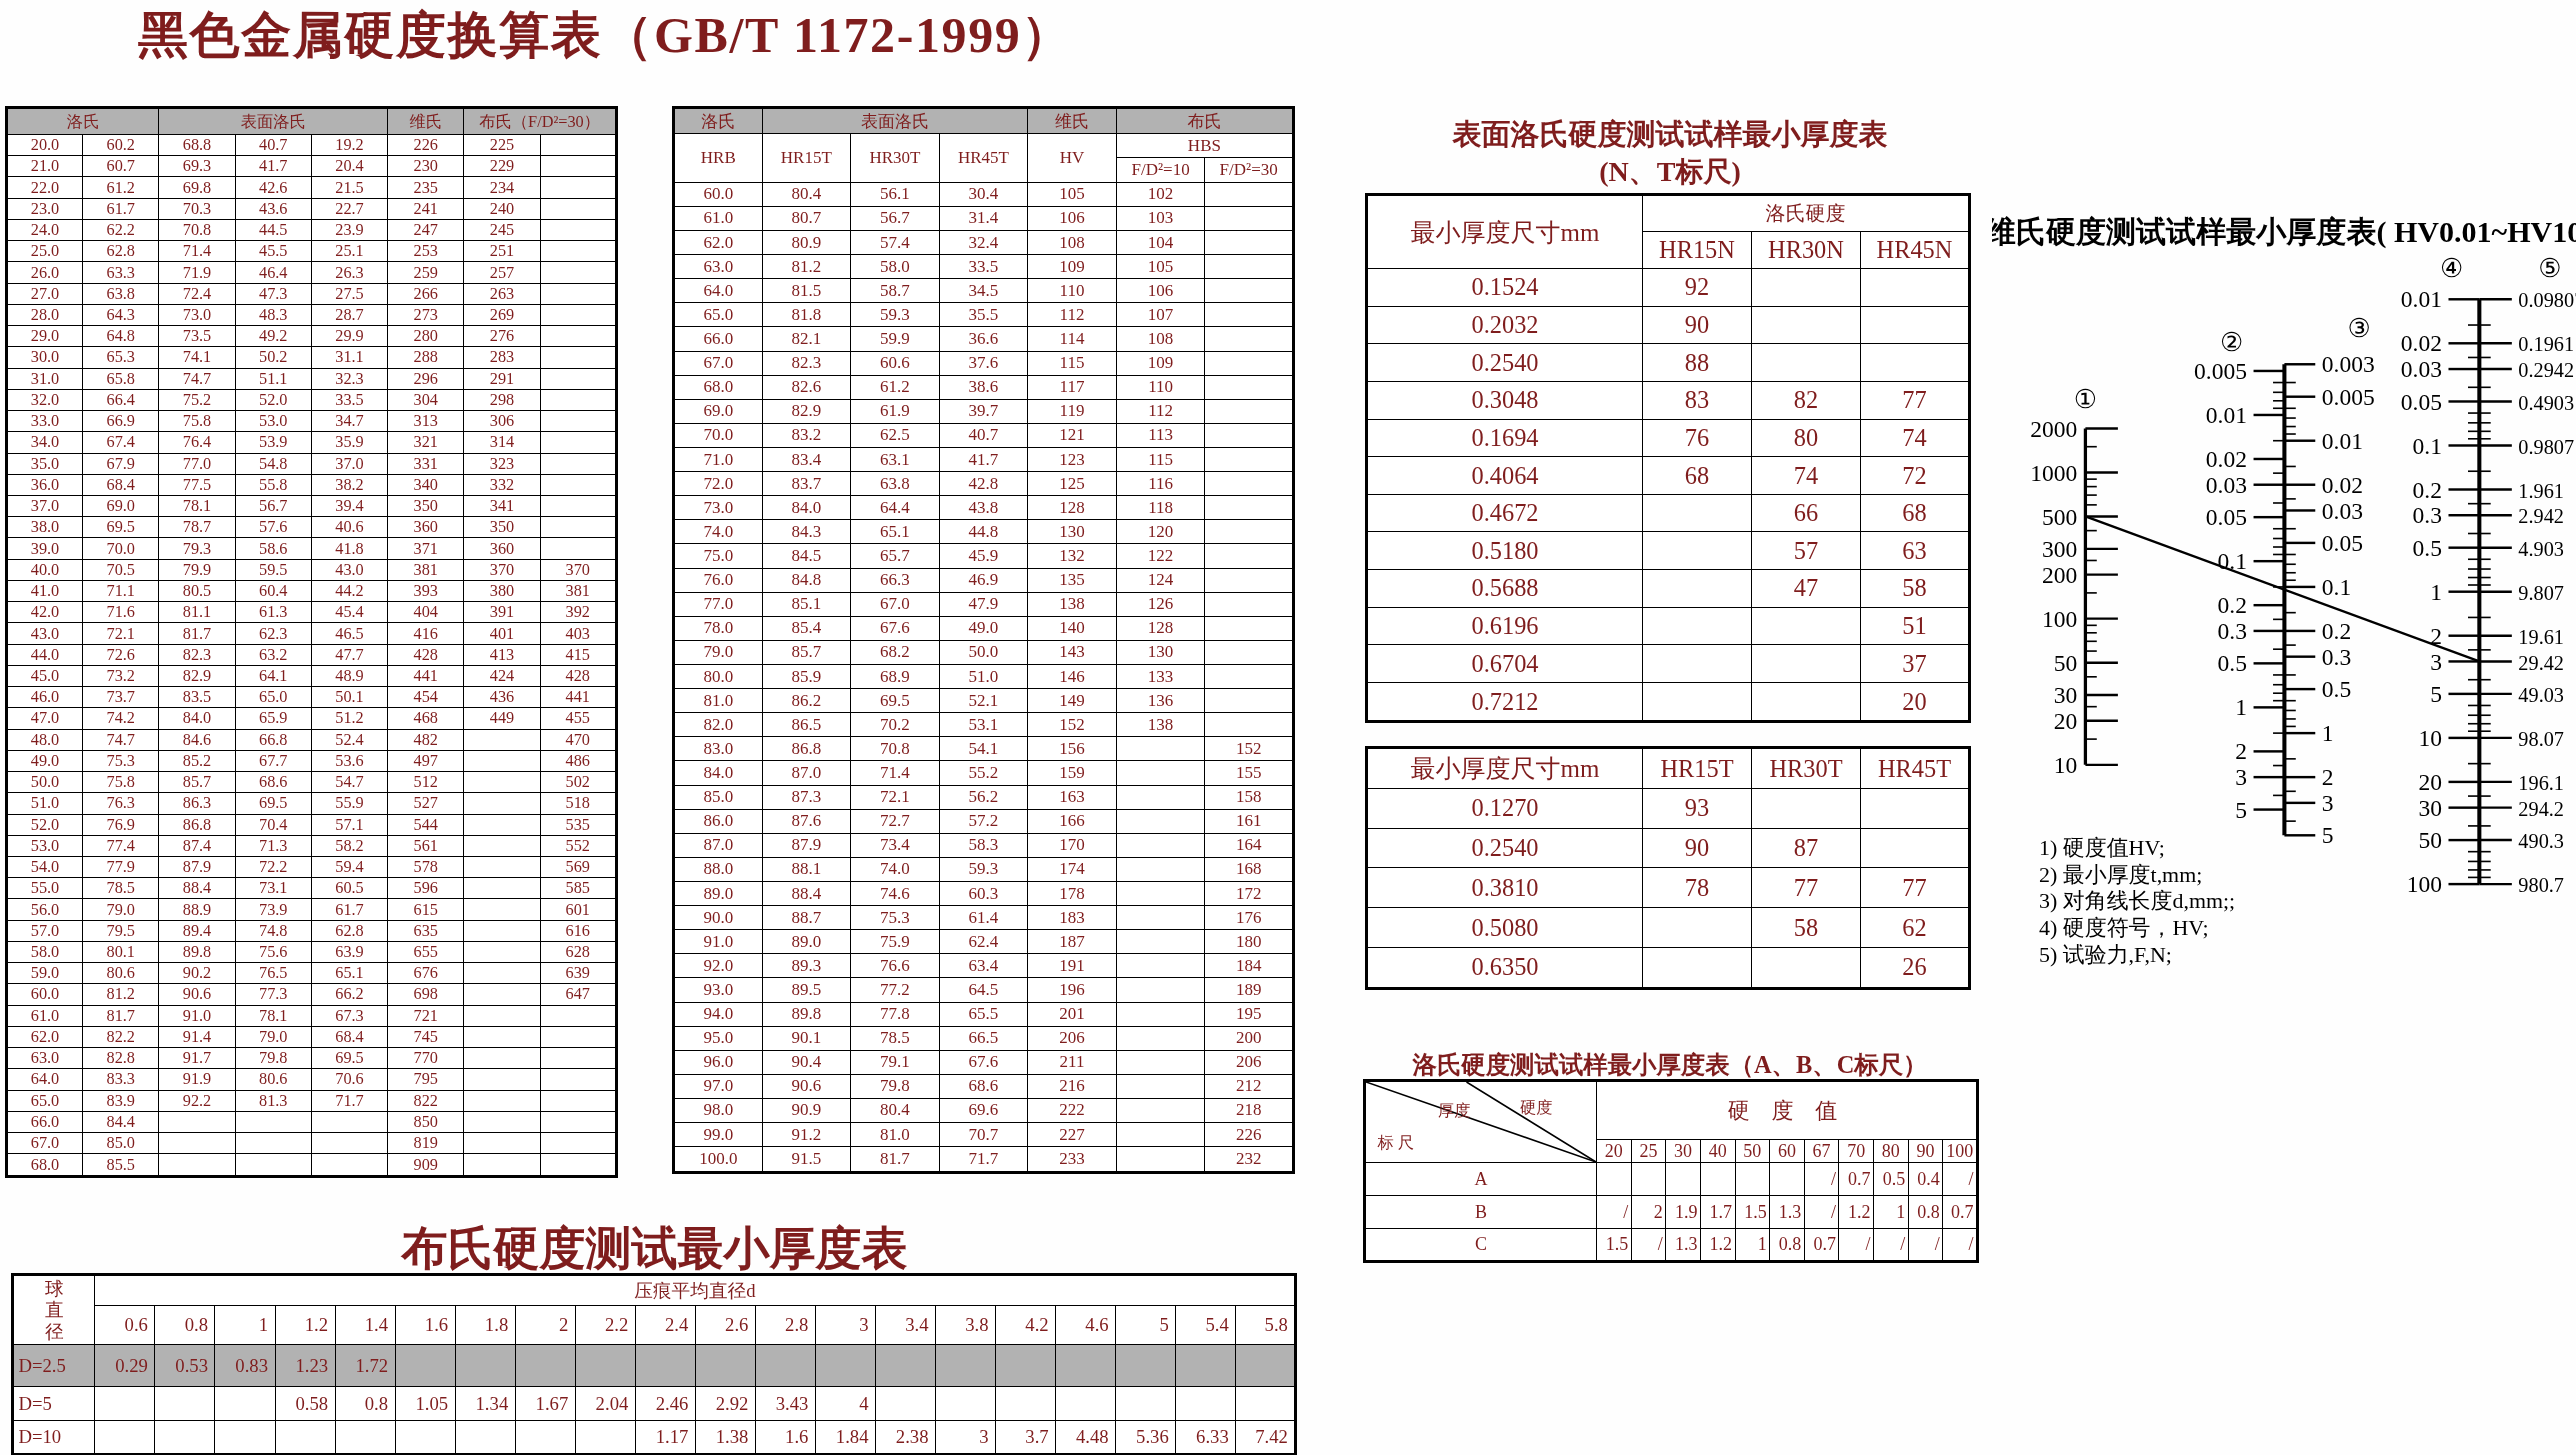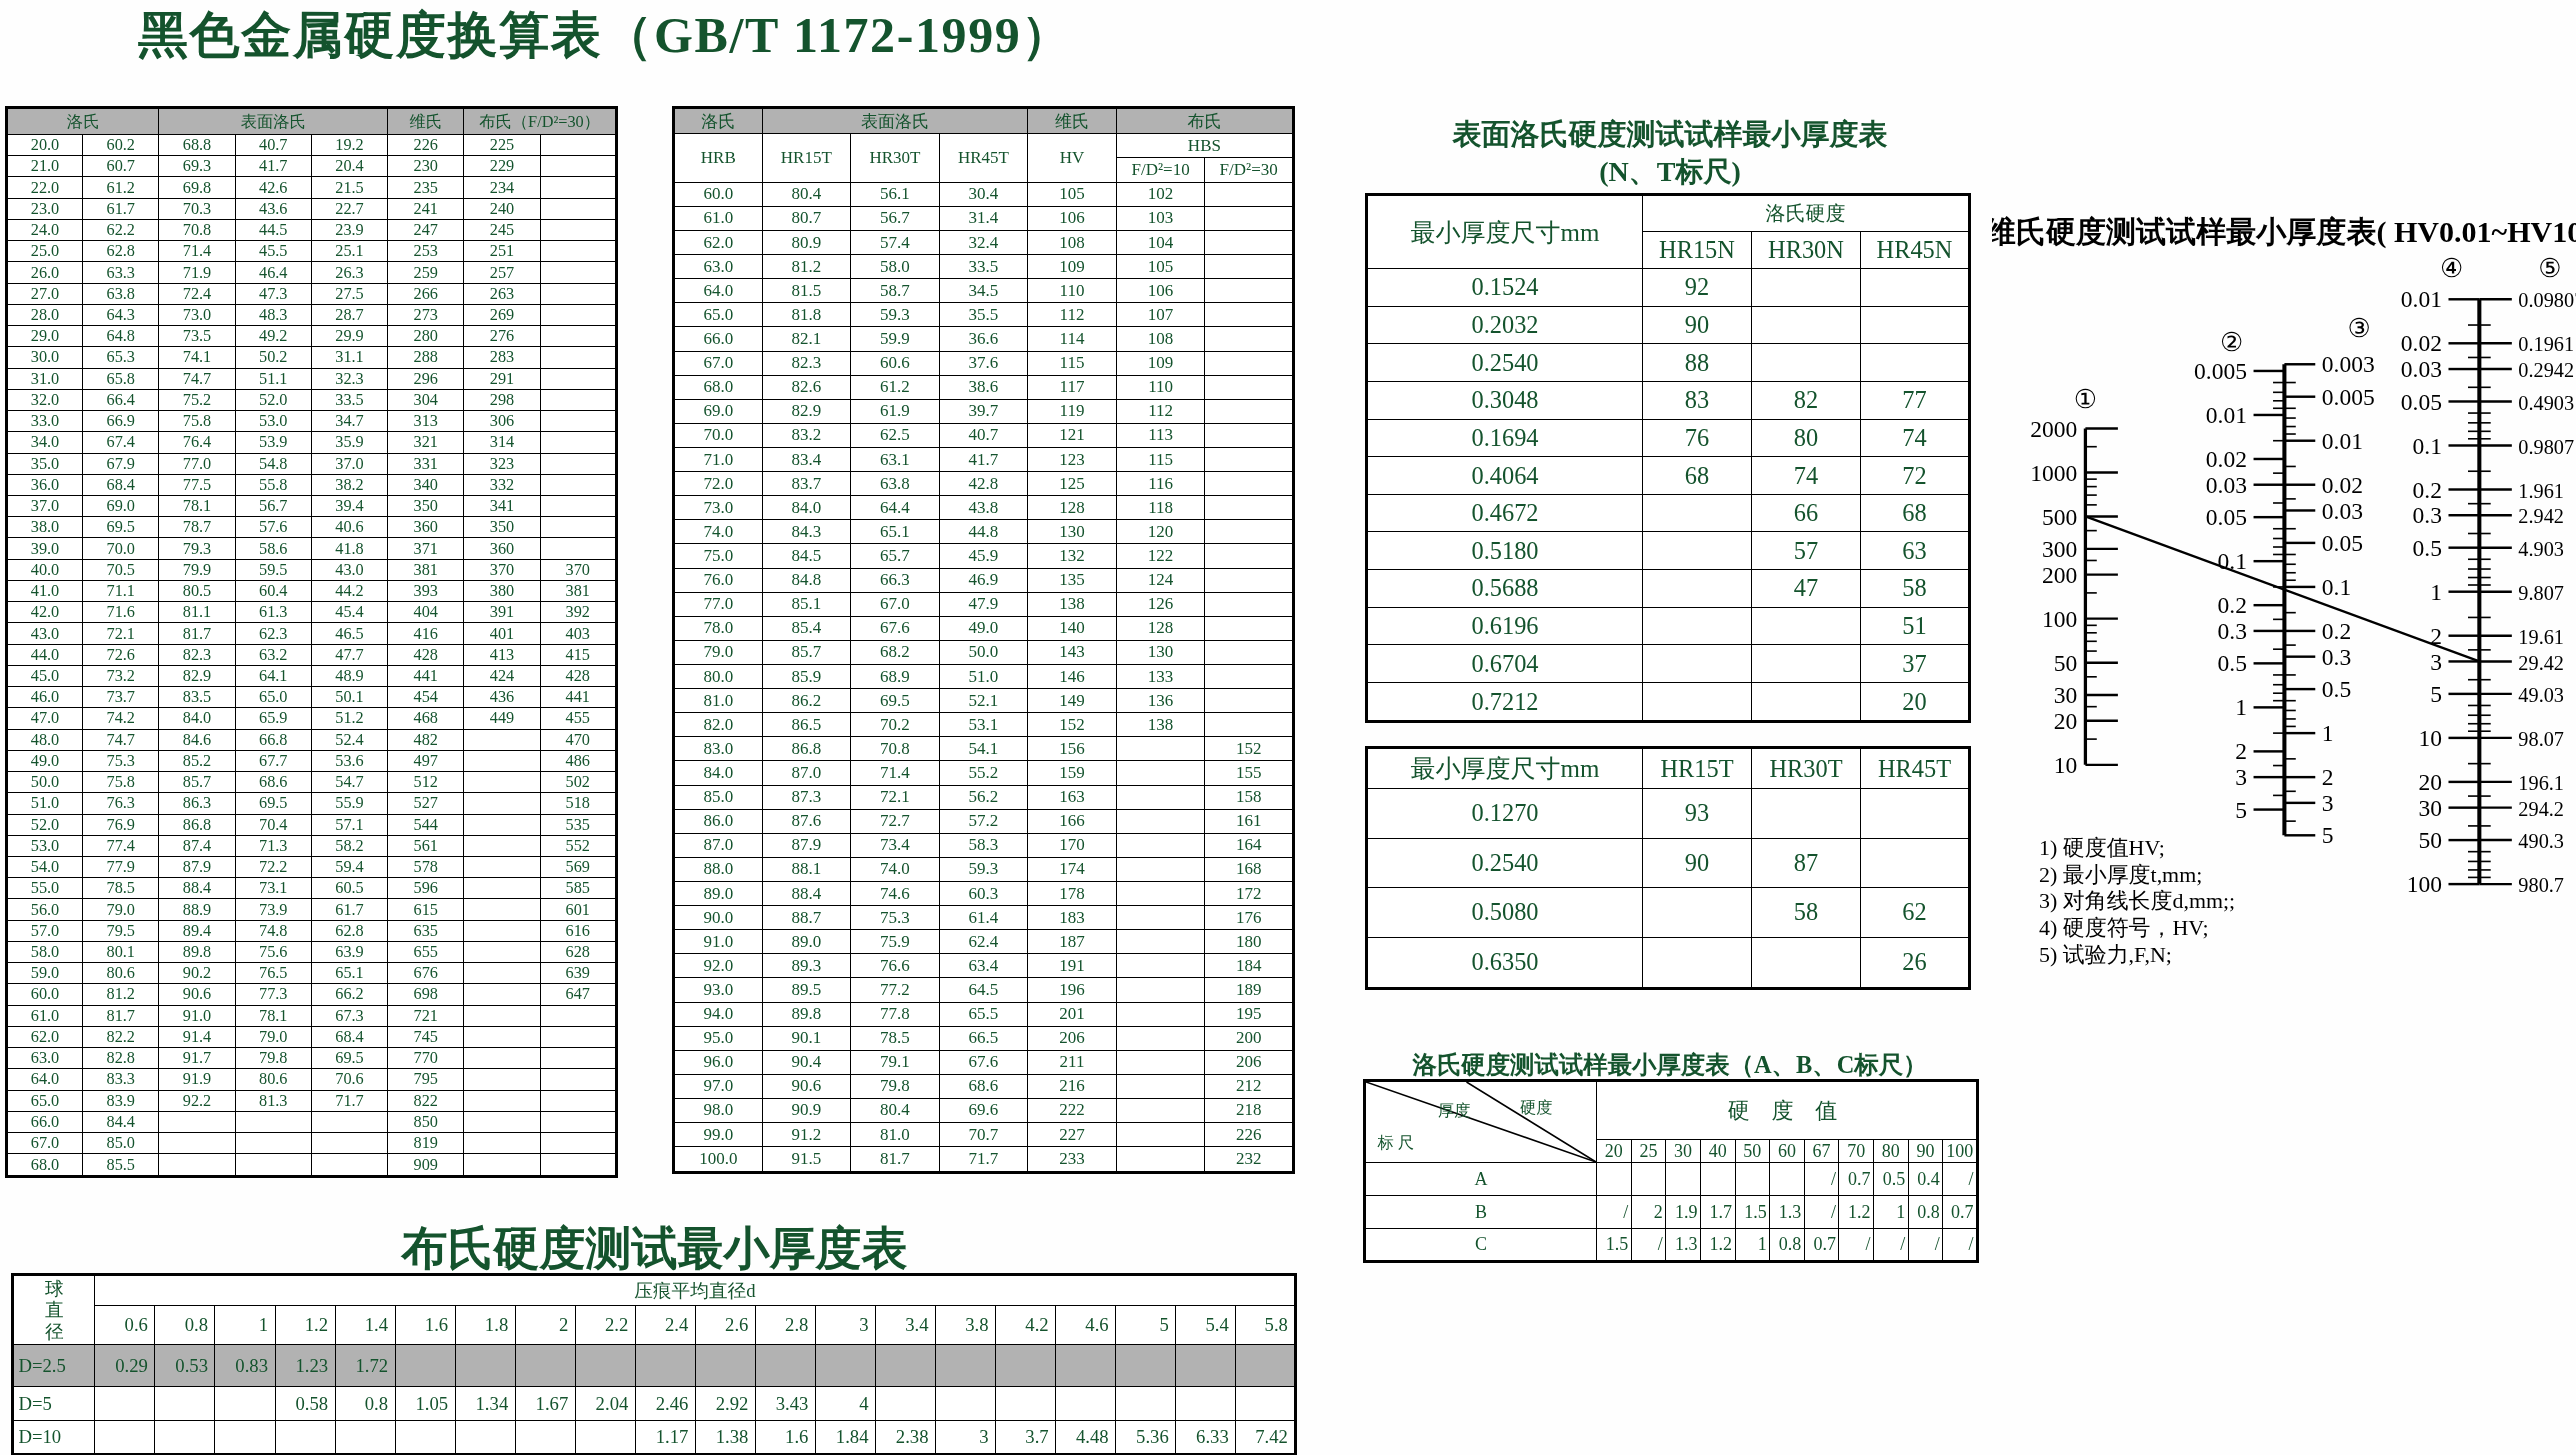--- a/index.html
+++ b/index.html
@@ -1,17 +1,17 @@
 <!DOCTYPE html>
 <html style="font-size:13px"><head>
 <meta charset="utf-8">
 <style>
   html,body{margin:0;padding:0;background:#e8e8e8;}
   .page{position:relative;width:2576px;height:1456px;background:#fefefe;overflow:hidden;
-        font-family:"Liberation Serif","DejaVu Serif",serif;color:#14532d;}
+        font-family:"Liberation Serif","DejaVu Serif",serif;color:#7f1d1d;}
   .abs{position:absolute;}
   h1.title{margin:0;font-size:50px;font-weight:bold;letter-spacing:1.6px;white-space:nowrap;}
   table{border-collapse:collapse;table-layout:fixed;position:absolute;background:#fff;
         border:3.3px solid #000;}
   td{border:1.6px solid #000;text-align:center;padding:0;overflow:hidden;white-space:nowrap;
      vertical-align:middle;}
   .gray{background:#b2b2b2;}
   
   #t1{left:4.9px;top:106px;width:613px;height:1072px;font-size:16.3px;}
   #t1 thead tr{height:27px;}
@@ -1063,20 +1063,26 @@
           <td>0.1270</td>
           <td>93</td>
           <td></td>
           <td></td>
         </tr>
         <tr>
           <td>0.2540</td>
           <td>90</td>
           <td>87</td>
           <td></td>
+        </tr>
+        <tr>
+          <td>0.3810</td>
+          <td>78</td>
+          <td>77</td>
+          <td>77</td>
         </tr>
         <tr>
           <td>0.5080</td>
           <td></td>
           <td>58</td>
           <td>62</td>
         </tr>
         <tr>
           <td>0.6350</td>
           <td></td>

